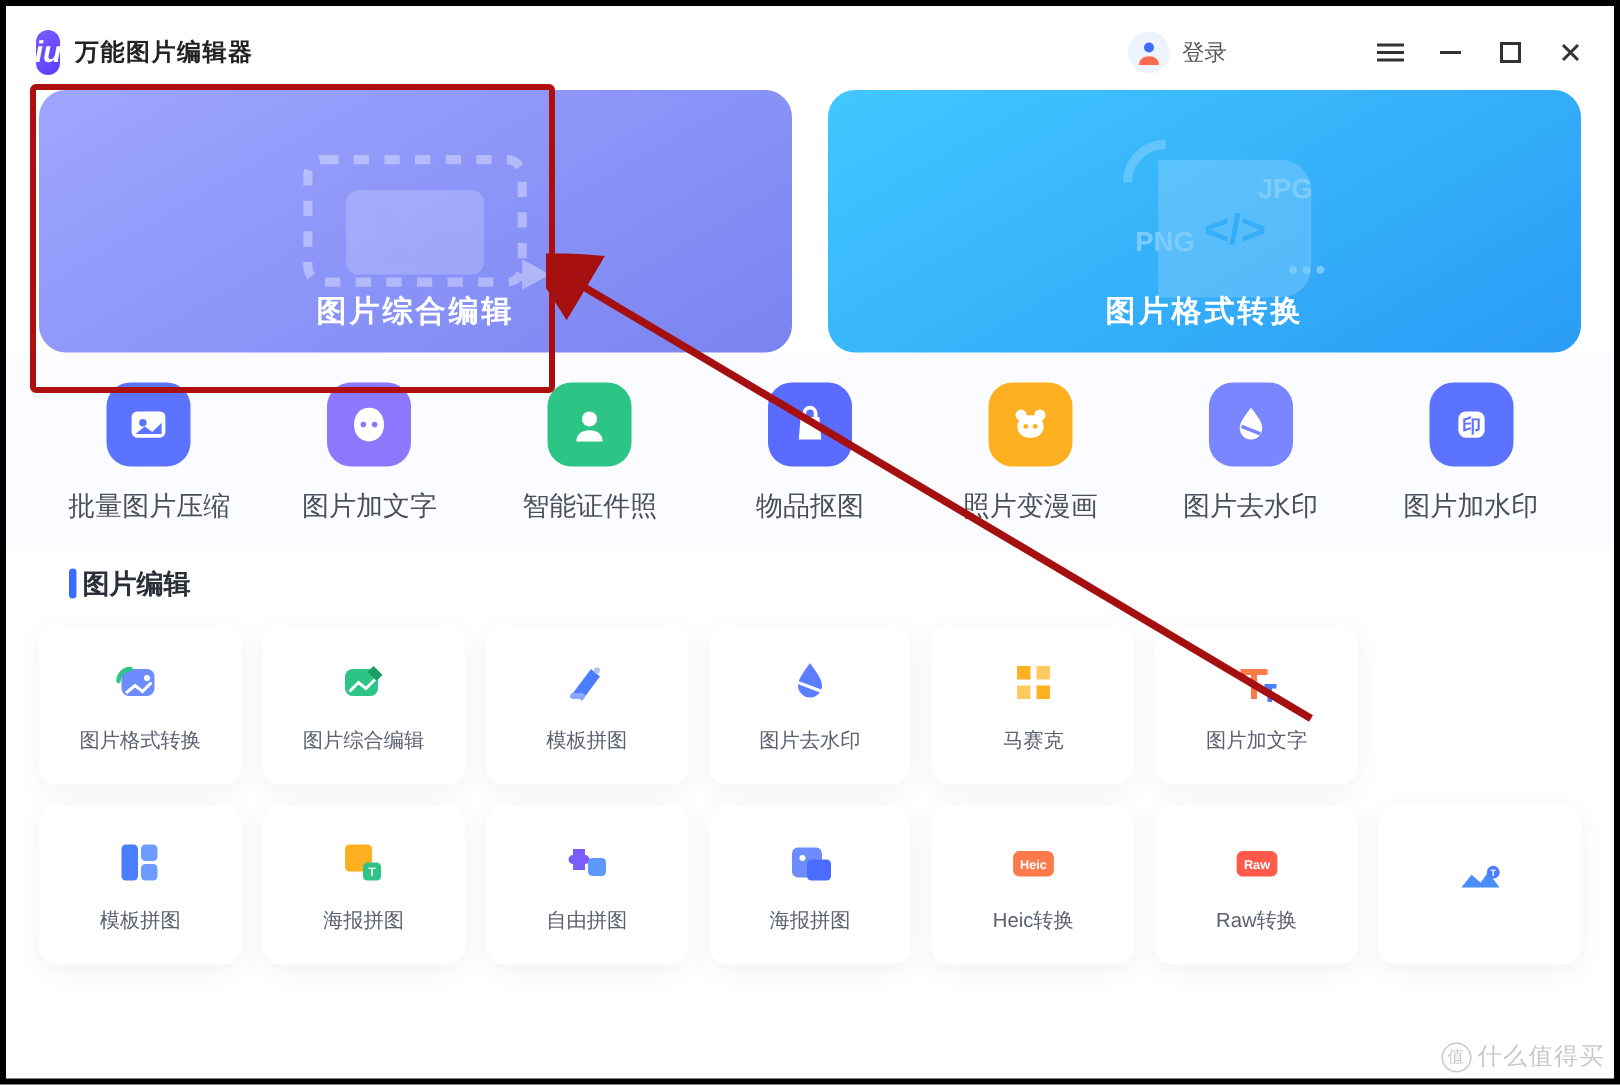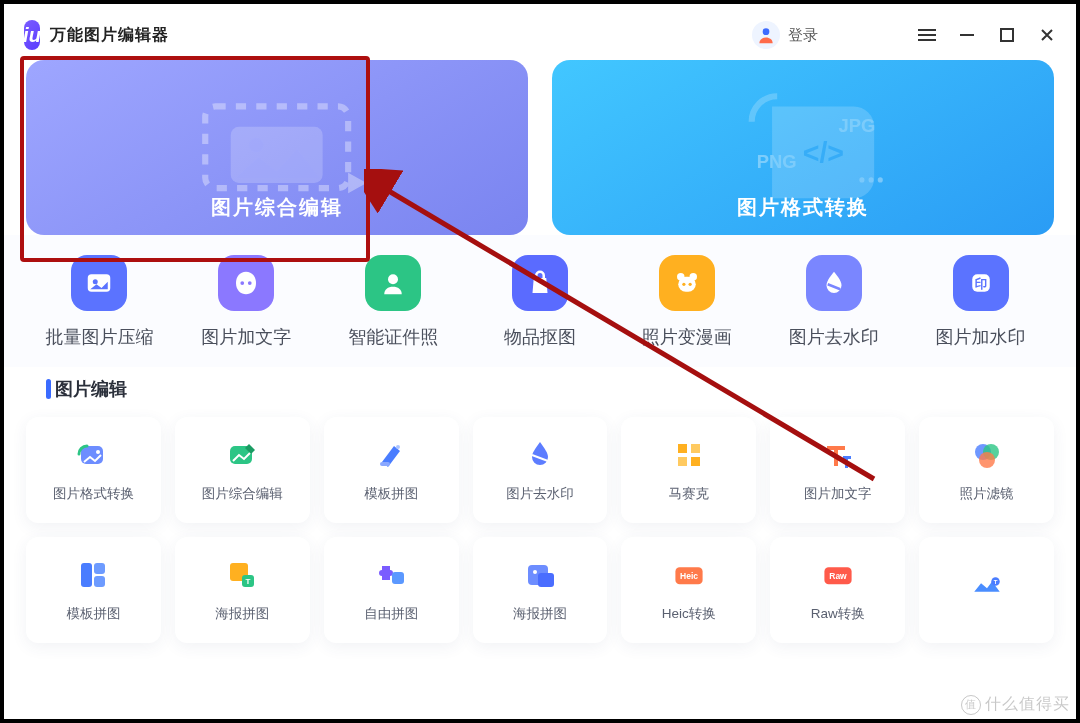--- a/index.html
+++ b/index.html
@@ -257,30 +257,20 @@
   </div>
   <div class="card">
     <div class="card-icon">
         <svg viewBox="0 0 34 34">
           <path d="M6 8h18v4h-7v16h-4V12H6z" fill="#ff7a4a"></path>
           <path d="M22 18h8v3h-3v9h-3v-9h-2z" fill="#4a7dff"></path>
         </svg>
       </div>
     <div class="card-label">图片加文字</div>
   </div>
-  <div class="card">
-    <div class="card-icon">
-        <svg viewBox="0 0 34 34">
-          <circle cx="13" cy="14" r="8" fill="#4a7dff" opacity=".8"></circle>
-          <circle cx="21" cy="14" r="8" fill="#2cc585" opacity=".8"></circle>
-          <circle cx="17" cy="22" r="8" fill="#ff7a4a" opacity=".8"></circle>
-        </svg>
-      </div>
-    <div class="card-label">照片滤镜</div>
-  </div>
 </div>
 
 <div class="grid row2">
   <div class="card">
     <div class="card-icon">
         <svg viewBox="0 0 34 34">
           <rect x="5" y="5" width="11" height="24" rx="3" fill="#4a7dff"></rect>
           <rect x="18" y="5" width="11" height="11" rx="3" fill="#6d9bff"></rect>
           <rect x="18" y="18" width="11" height="11" rx="3" fill="#6d9bff"></rect>
         </svg>

